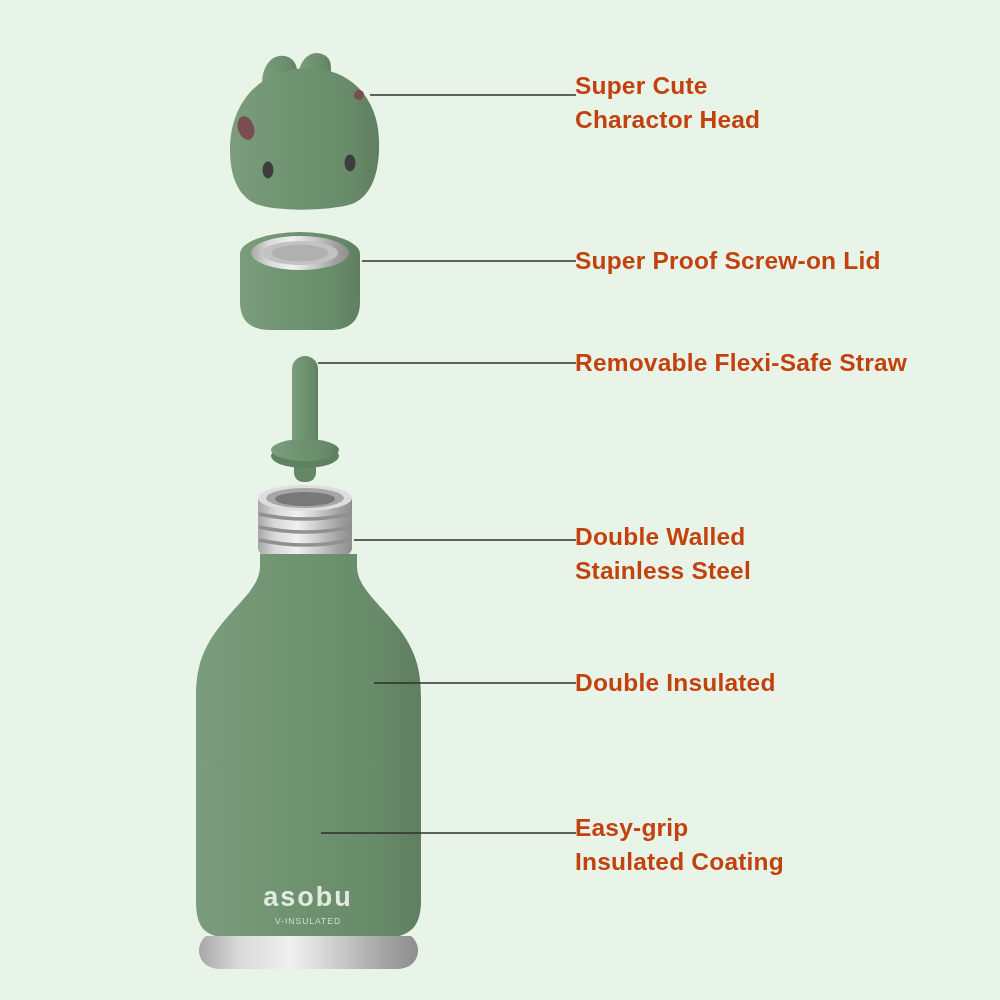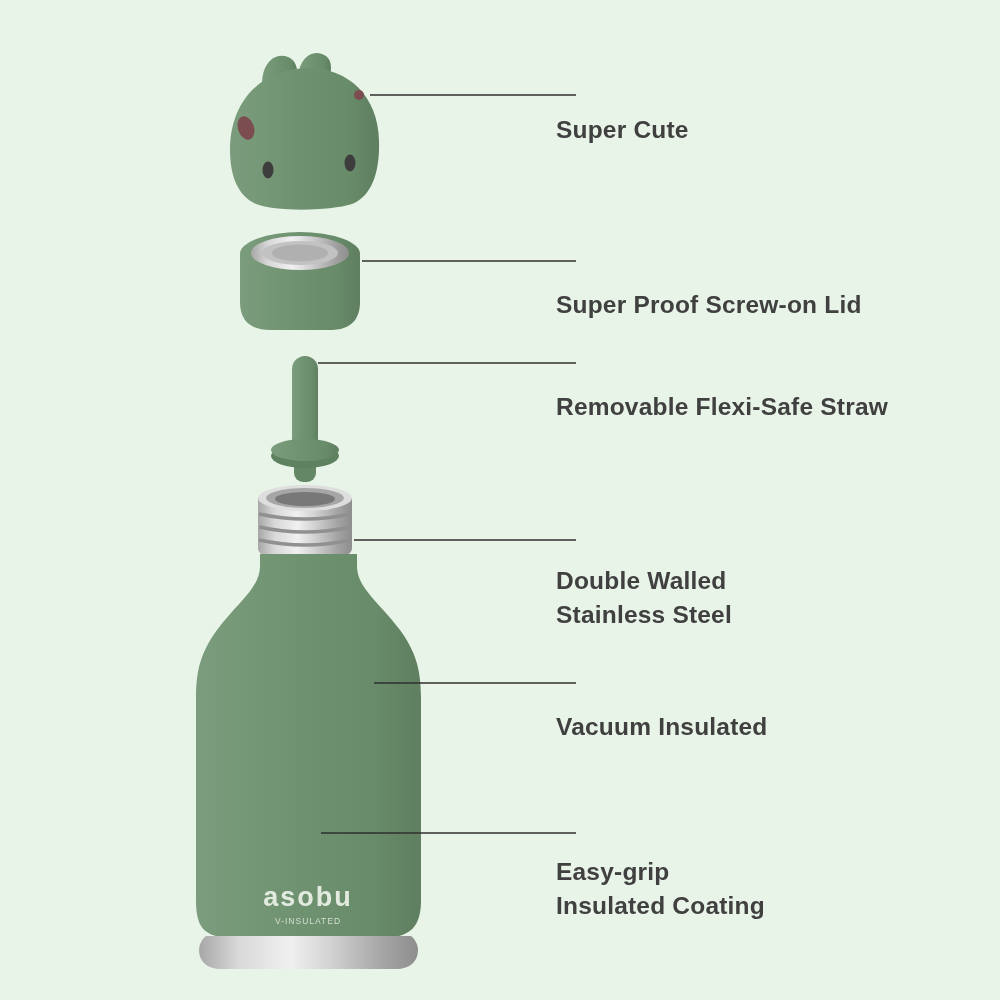--- a/index.html
+++ b/index.html
@@ -6,28 +6,27 @@
   .stage{
     position:relative;
     width:1000px;height:1000px;
     background:#e9f4e9;
     overflow:hidden;
     font-family:"Liberation Sans", sans-serif;
   }
   .stage svg{position:absolute;left:0;top:0;}
   .callout{
     position:absolute;
-    left:556px;
+    left:575px;
     font-size:24.5px;
     line-height:34px;
     font-weight:600;
-    color:#404040;
+    color:#c2410c;
     letter-spacing:0.2px;
     white-space:nowrap;
-    margin-top:44px;
   }
   .svg-logo{
     font-family:"Liberation Sans", sans-serif;
     font-weight:bold;
   }
 </style>
 </head>
 <body>
 
 <div class="stage">
@@ -97,37 +96,38 @@
       <line x1="362" y1="261" x2="576" y2="261"></line>
       <line x1="318" y1="363" x2="576" y2="363"></line>
       <line x1="354" y1="540" x2="576" y2="540"></line>
       <line x1="374" y1="683" x2="576" y2="683"></line>
       <line x1="321" y1="833" x2="576" y2="833"></line>
     </g>
   </svg>
 
   <div class="callout" style="top:69px">
     <div>Super Cute</div>
+    <div>Charactor Head</div>
   </div>
 
   <div class="callout" style="top:244px">
     <div>Super Proof Screw-on Lid</div>
   </div>
 
   <div class="callout" style="top:346px">
     <div>Removable Flexi-Safe Straw</div>
   </div>
 
   <div class="callout" style="top:520px">
     <div>Double Walled</div>
     <div>Stainless Steel</div>
   </div>
 
   <div class="callout" style="top:666px">
-    <div>Vacuum Insulated</div>
+    <div>Double Insulated</div>
   </div>
 
   <div class="callout" style="top:811px">
     <div>Easy-grip</div>
     <div>Insulated Coating</div>
   </div>
 
 </div>
 
 </body></html>

